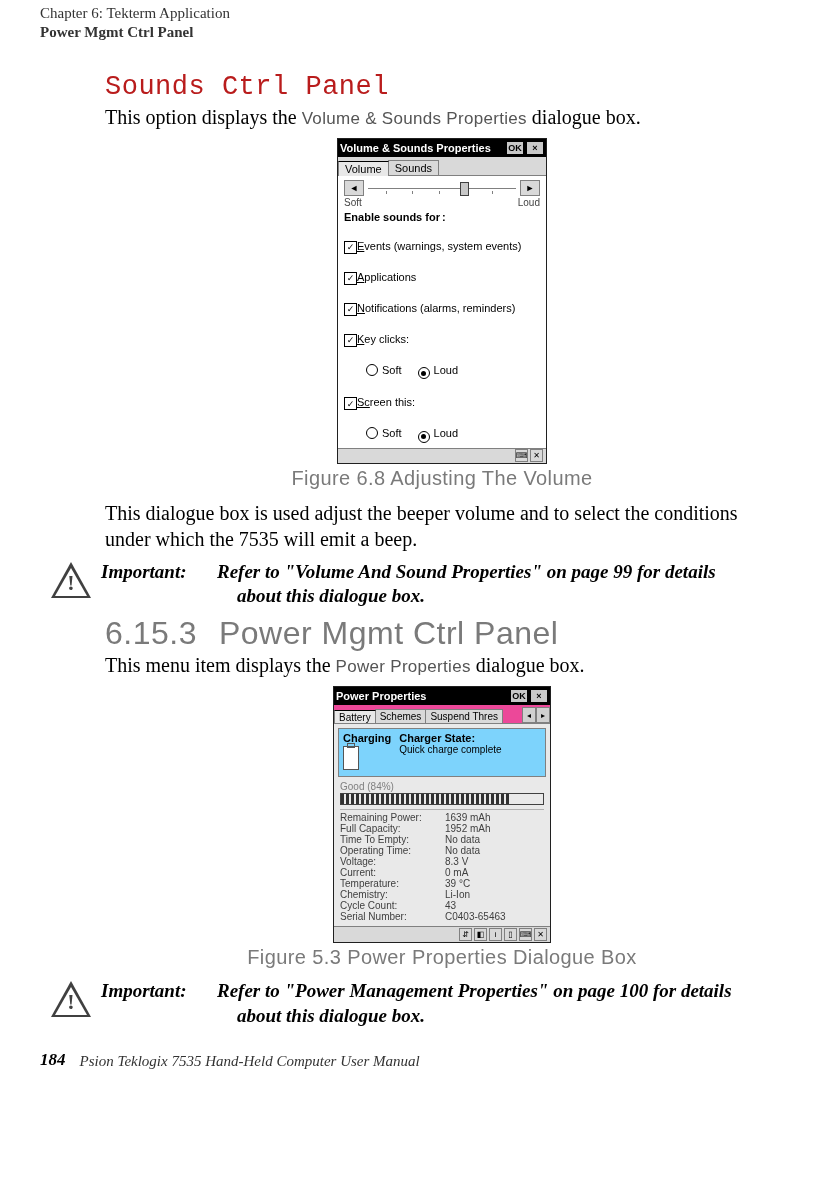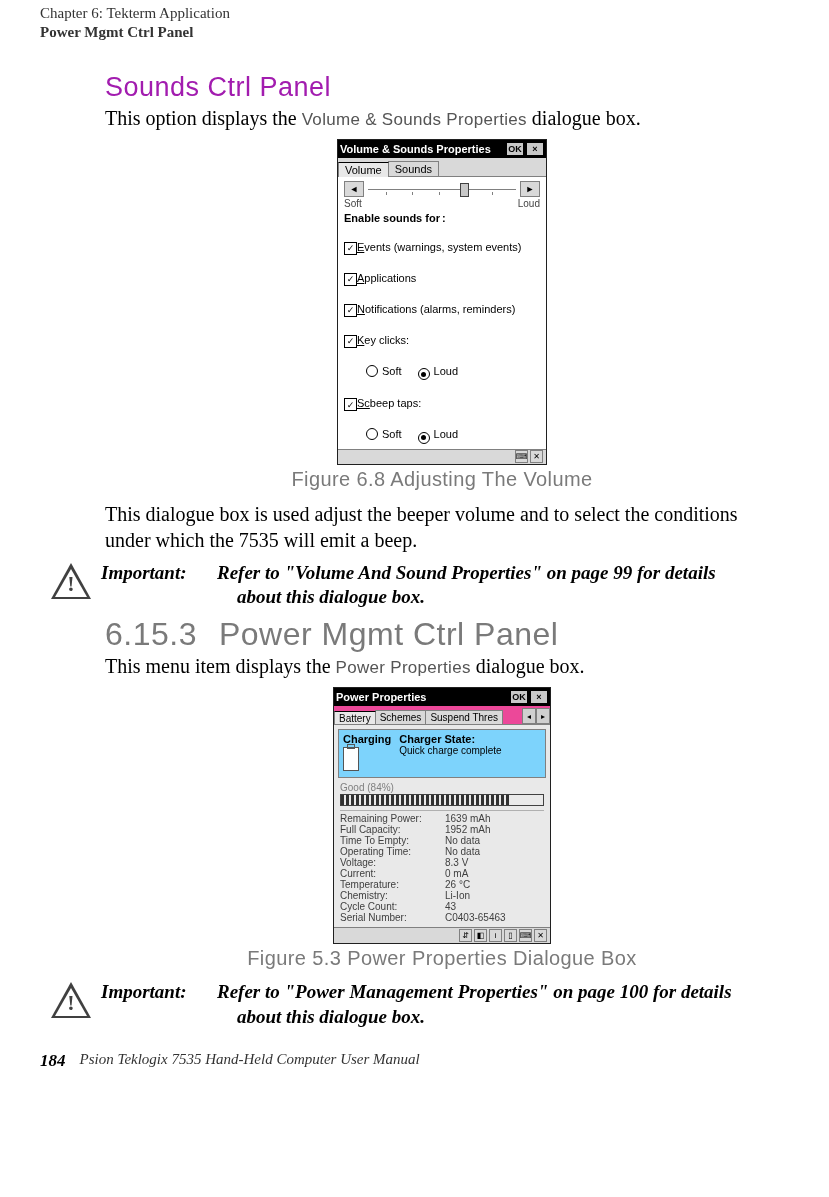--- a/index.html
+++ b/index.html
@@ -22,24 +22,24 @@
     margin-bottom: 30px;
     padding-top: 4px;
   }
   .header-line1 { font-weight: normal; }
   .header-line2 { font-weight: bold; }
   .content {
     padding-left: 65px;
     padding-right: 10px;
   }
   .sub-heading {
-    font-family: Liberation Sans, sans-serif;
+    font-family: Liberation Mono, monospace;
     font-weight: 300;
     font-size: 27px;
-    color: #a21caf;
+    color: #b91c1c;
     margin: 15px 0 2px 0;
     letter-spacing: .5px;
   }
   .body-text {
     font-size: 20px;
     line-height: 1.3;
     margin: 0 0 8px 0;
   }
   .ui-term {
     font-family: Arial, sans-serif;
@@ -286,21 +286,21 @@
   .pp-row .l { width:105px; }
   .pp-row .v { }
   .pp-tray {
     height:15px;background:#d9d9d9;border-top:1px solid #808080;
     display:flex;justify-content:flex-end;align-items:center;padding:0 3px; gap:2px;
     font-size:8px;
   }
   .footer {
     margin-top: 22px;
     display:flex;
-    align-items:flex-start;
+    align-items:flex-end;
     gap:14px;
     border-top:none;
   }
   .page-num {
     font-weight:bold;
     font-style:italic;
     font-size:17px;
   }
   .footer-title {
     font-style: italic;
@@ -372,21 +372,21 @@
           <div class="cb-row">
             <span class="cb checked"></span>
             <span><span class="ul">K</span><span>ey clicks:</span></span>
           </div>
           <div class="radio-group">
             <span><span class="radio"></span><span>Soft</span></span>
             <span><span class="radio sel"></span><span>Loud</span></span>
           </div>
           <div class="cb-row">
             <span class="cb checked"></span>
-            <span><span class="ul">Sc</span><span>beep taps:</span></span>
+            <span><span class="ul">Sc</span><span>reen this:</span></span>
           </div>
           <div class="radio-group">
             <span><span class="radio"></span><span>Soft</span></span>
             <span><span class="radio sel"></span><span>Loud</span></span>
           </div>
         </div>
         <div class="vs-footer">
           <span class="tray-icon">⌨</span>
           <span class="tray-icon">✕</span>
         </div>
@@ -463,21 +463,21 @@
             <div class="pp-row">
               <span class="l">Voltage:</span>
               <span class="v">8.3 V</span>
             </div>
             <div class="pp-row">
               <span class="l">Current:</span>
               <span class="v">0 mA</span>
             </div>
             <div class="pp-row">
               <span class="l">Temperature:</span>
-              <span class="v">26 °C</span>
+              <span class="v">39 °C</span>
             </div>
             <div class="pp-row">
               <span class="l">Chemistry:</span>
               <span class="v">Li-Ion</span>
             </div>
             <div class="pp-row">
               <span class="l">Cycle Count:</span>
               <span class="v">43</span>
             </div>
             <div class="pp-row">

